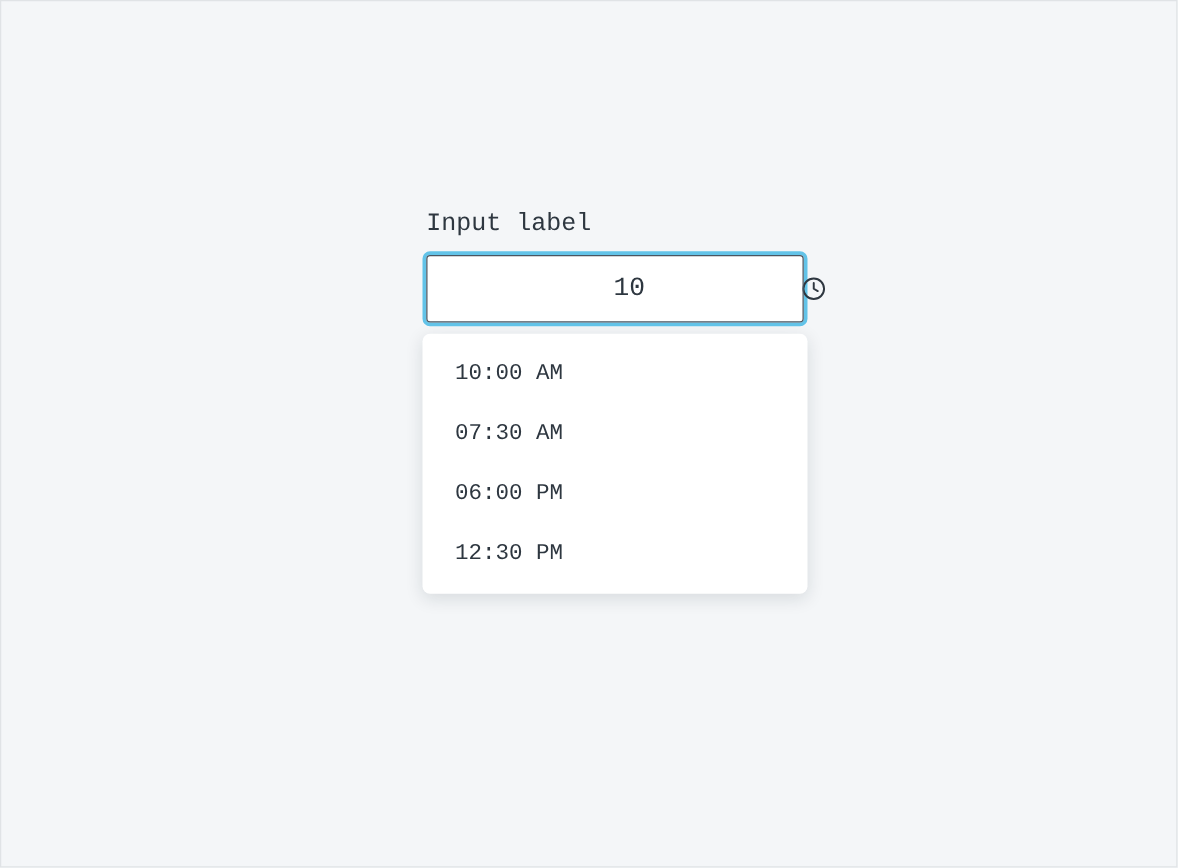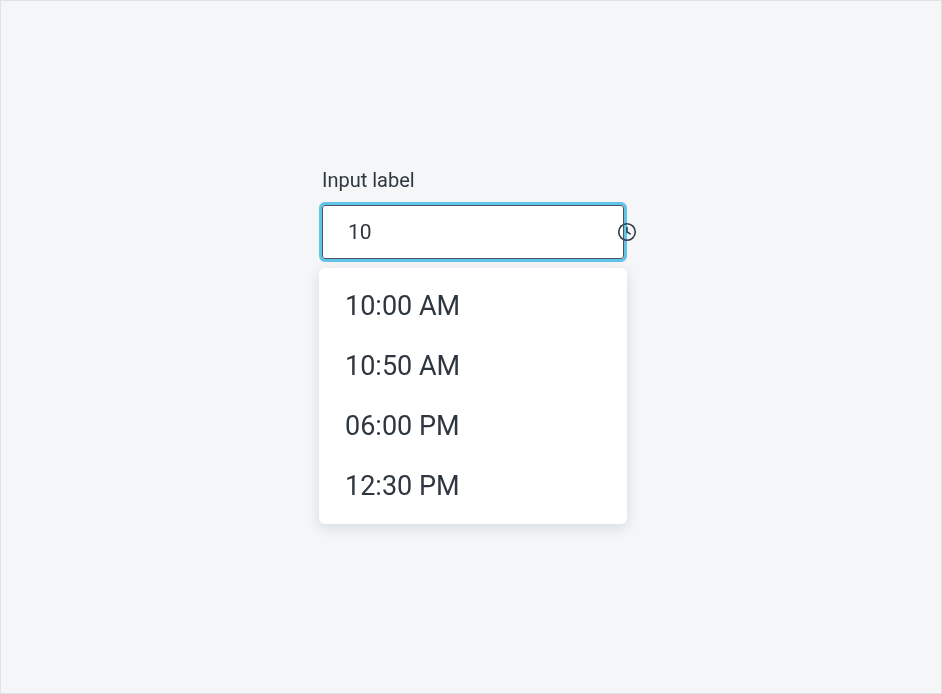--- a/index.html
+++ b/index.html
@@ -10,23 +10,24 @@
     body {
       font-family: -apple-system, BlinkMacSystemFont, "Segoe UI", Roboto, "Helvetica Neue", Arial, sans-serif;
       background: #f4f6f8;
       width: 942px;
       height: 694px;
       border: 1px solid #e0e3e6;
       position: relative;
     }
     .time-picker-container {
       position: absolute;
-      left: 318px;
+      left: 337px;
       top: 167px;
       width: 308px;
+      font-family: Liberation Mono, monospace;
     }
     .input-label {
       font-size: 20px;
       color: #2e3740;
       margin-bottom: 10px;
       display: block;
       padding-left: 3px;
     }
     .input-field-wrapper {
       position: relative;
@@ -47,38 +48,39 @@
       pointer-events: none;
     }
     .time-input {
       flex: 1;
       border: none;
       outline: none;
       font-size: 21px;
       color: #2e3740;
       font-family: inherit;
       background: transparent;
+      text-align: center;
     }
     .clock-icon-slot {
       display: flex;
       align-items: center;
       justify-content: center;
       width: 24px;
       height: 24px;
       color: #2e3740;
     }
     .dropdown-list {
       margin-top: 6px;
       background: #ffffff;
       border-radius: 6px;
       box-shadow: 0 4px 14px rgba(20, 30, 40, 0.12);
       padding: 8px 0;
     }
     .dropdown-option {
-      font-size: 27px;
+      font-size: 18px;
       color: #2e3740;
       padding: 14px 26px;
       cursor: pointer;
     }
   </style>
 </head>
 <body>
 
 <div class="time-picker-container">
   <label class="input-label">Input label</label>
@@ -88,17 +90,17 @@
     <span class="clock-icon-slot">
       <svg viewBox="0 0 24 24" width="22" height="22" fill="none" stroke="currentColor" stroke-width="1.7" stroke-linecap="round" stroke-linejoin="round">
         <circle cx="12" cy="12" r="9"></circle>
         <polyline points="12 7 12 12 15.5 14"></polyline>
       </svg>
     </span>
   </div>
 
   <div class="dropdown-list">
     <div class="dropdown-option">10:00 AM</div>
-    <div class="dropdown-option">10:50 AM</div>
+    <div class="dropdown-option">07:30 AM</div>
     <div class="dropdown-option">06:00 PM</div>
     <div class="dropdown-option">12:30 PM</div>
   </div>
 </div>
 
 </body></html>

